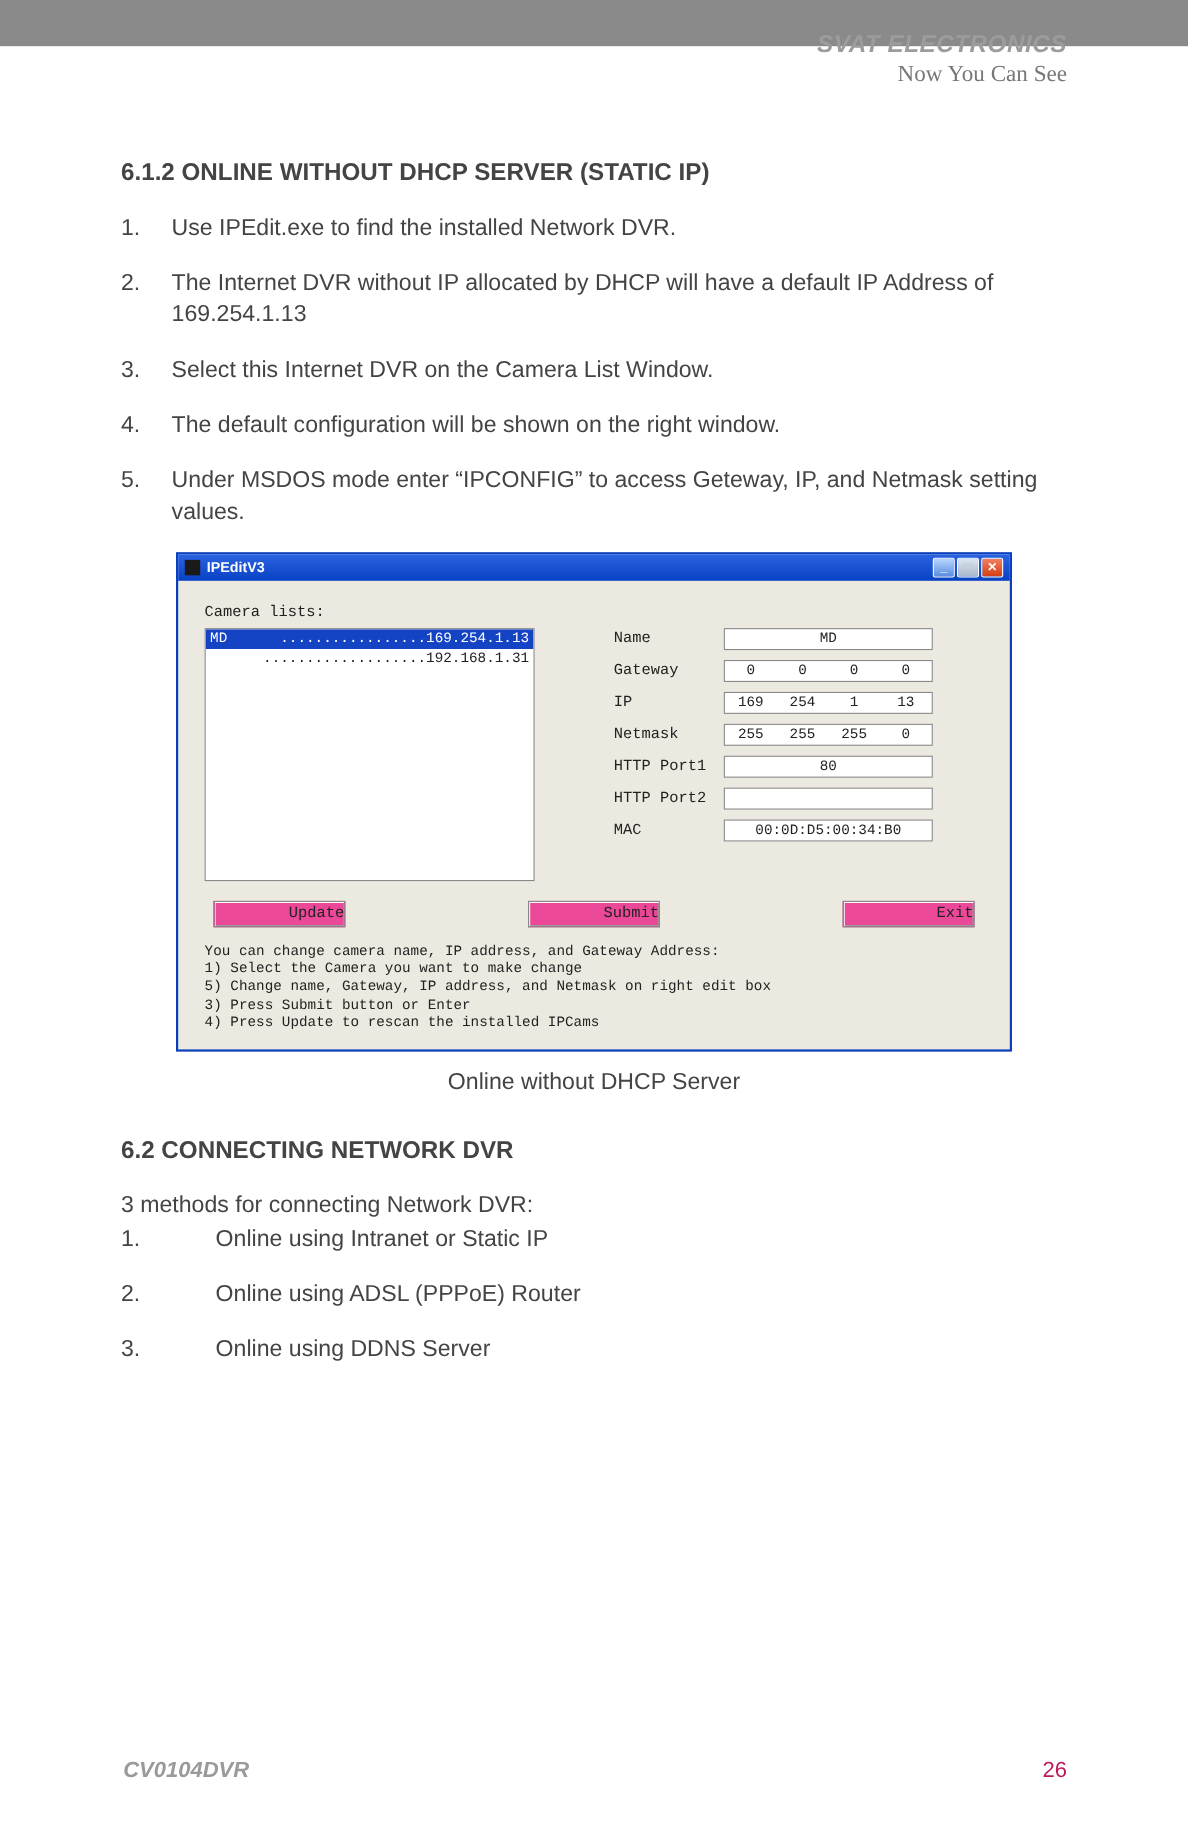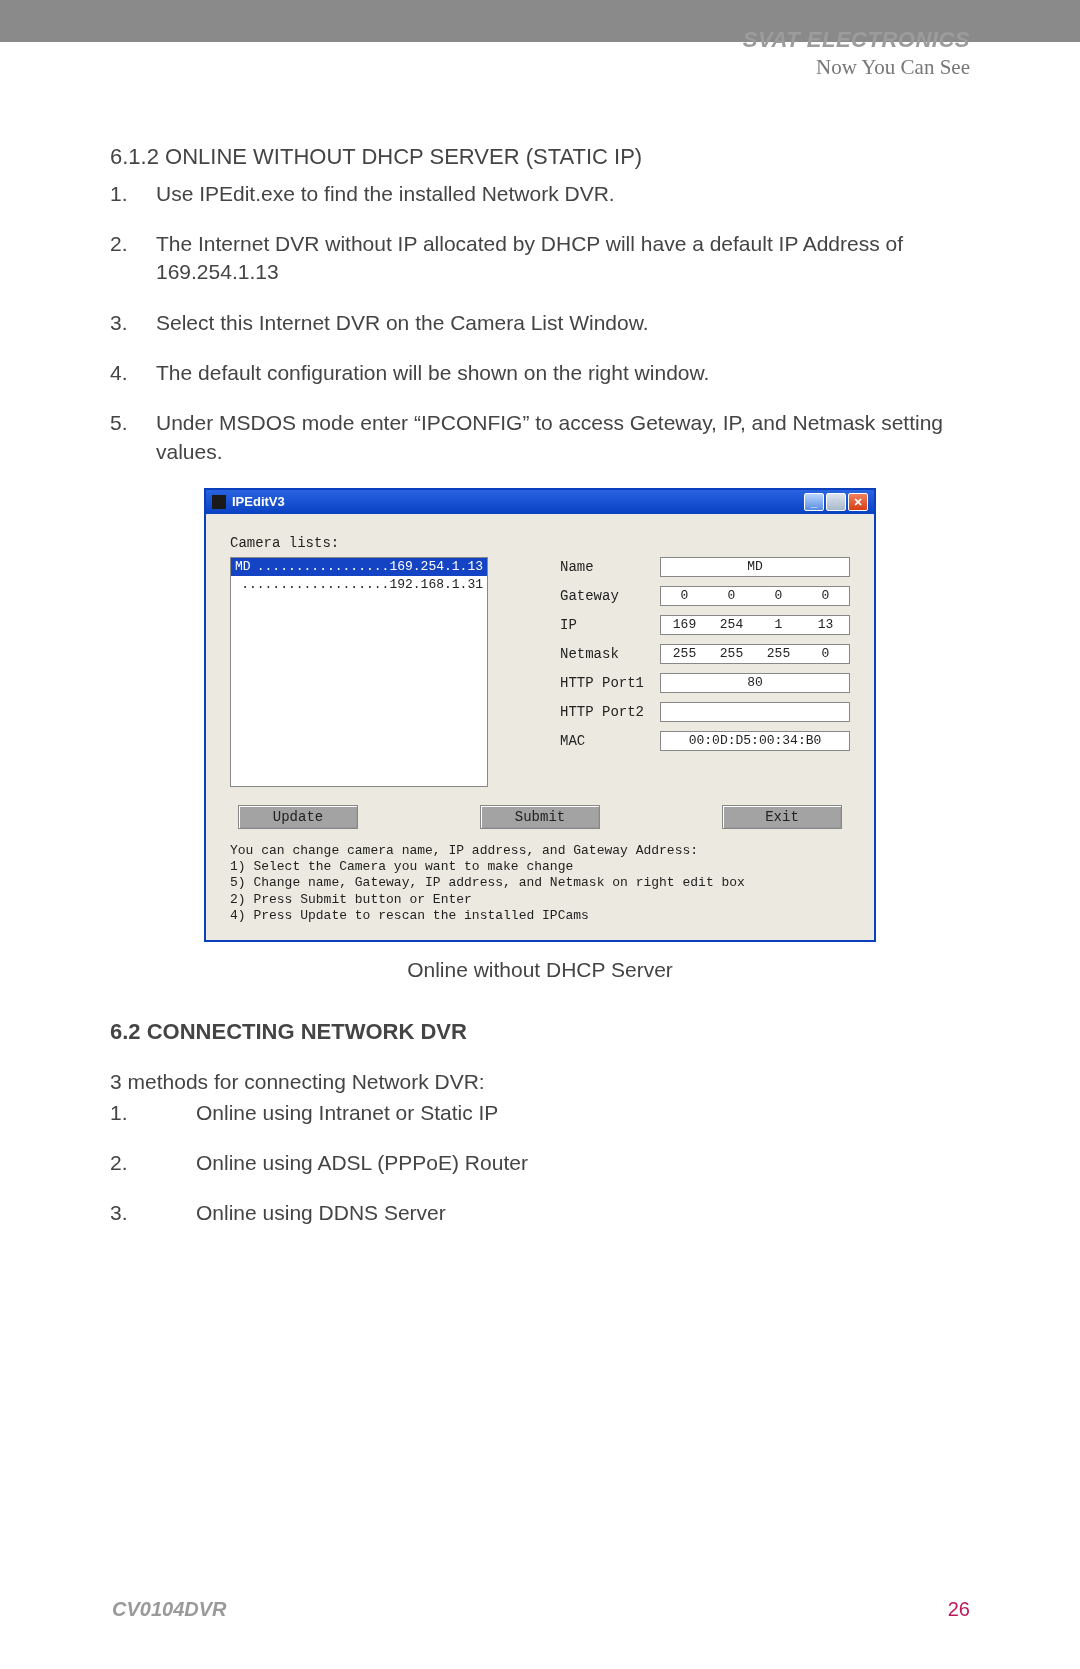--- a/index.html
+++ b/index.html
@@ -34,24 +34,24 @@
   .brand-sub {
     color: #777;
     font-family: "Comic Sans MS", cursive;
     font-size: 21px;
     margin-top: -2px;
   }
   .content {
     padding: 100px 110px 0 110px;
   }
   .section-title {
-    font-weight: normal;
+    font-weight: bold;
     font-size: 22px;
     color: #444;
-    margin-bottom: 8px;
+    margin-bottom: 22px;
   }
   .ol-list {
     list-style: none;
   }
   .ol-list li {
     display: flex;
     margin-bottom: 22px;
   }
   .ol-num {
     width: 46px;
@@ -83,21 +83,21 @@
     justify-content: space-between;
     color: #9a9a9a;
     font-style: italic;
     font-weight: bold;
     font-size: 20px;
   }
   .footer .pg { font-style: normal; font-weight: normal; color: #be185d; }
 
   
   .win-wrap {
-    width: 672px;
+    width: 760px;
     margin: 6px auto 0 auto;
   }
   .win {
     border: 2px solid #0a3fbe;
     background: #eceae0;
     font-family: "Courier New", monospace;
     font-size: 14px;
     color: #222;
   }
   .titlebar {
@@ -176,24 +176,24 @@
     font-size: 13px;
   }
   .btnrow {
     display: flex;
     justify-content: space-between;
     margin-top: 18px;
     padding: 0 8px;
   }
   .btn {
     border: 1px solid #888;
-    background: #a3a3a3;
+    background: #ec4899;
     width: 120px;
     height: 24px;
-    text-align: center;
+    text-align: right;
     line-height: 22px;
     font-family: "Courier New", monospace;
     font-size: 14px;
     box-shadow: 1px 1px 0 #fff inset, -1px -1px 0 #999 inset;
   }
   .instr {
     margin-top: 14px;
     font-size: 13px;
     line-height: 1.25;
   }
@@ -301,21 +301,21 @@
         </div>
         <div class="btnrow">
           <div class="btn">Update</div>
           <div class="btn">Submit</div>
           <div class="btn">Exit</div>
         </div>
         <div class="instr">
           <div>You can change camera name, IP address, and Gateway Address:</div>
           <div>1) Select the Camera you want to make change</div>
           <div>5) Change name, Gateway, IP address, and Netmask on right edit box</div>
-          <div>2) Press Submit button or Enter</div>
+          <div>3) Press Submit button or Enter</div>
           <div>4) Press Update to rescan the installed IPCams</div>
         </div>
       </div>
     </div>
     <div class="caption">Online without DHCP Server</div>
   </div>
 
 
   <div class="section2-title">6.2 CONNECTING NETWORK DVR</div>
   <div class="methods-intro">3 methods for connecting Network DVR:</div>

